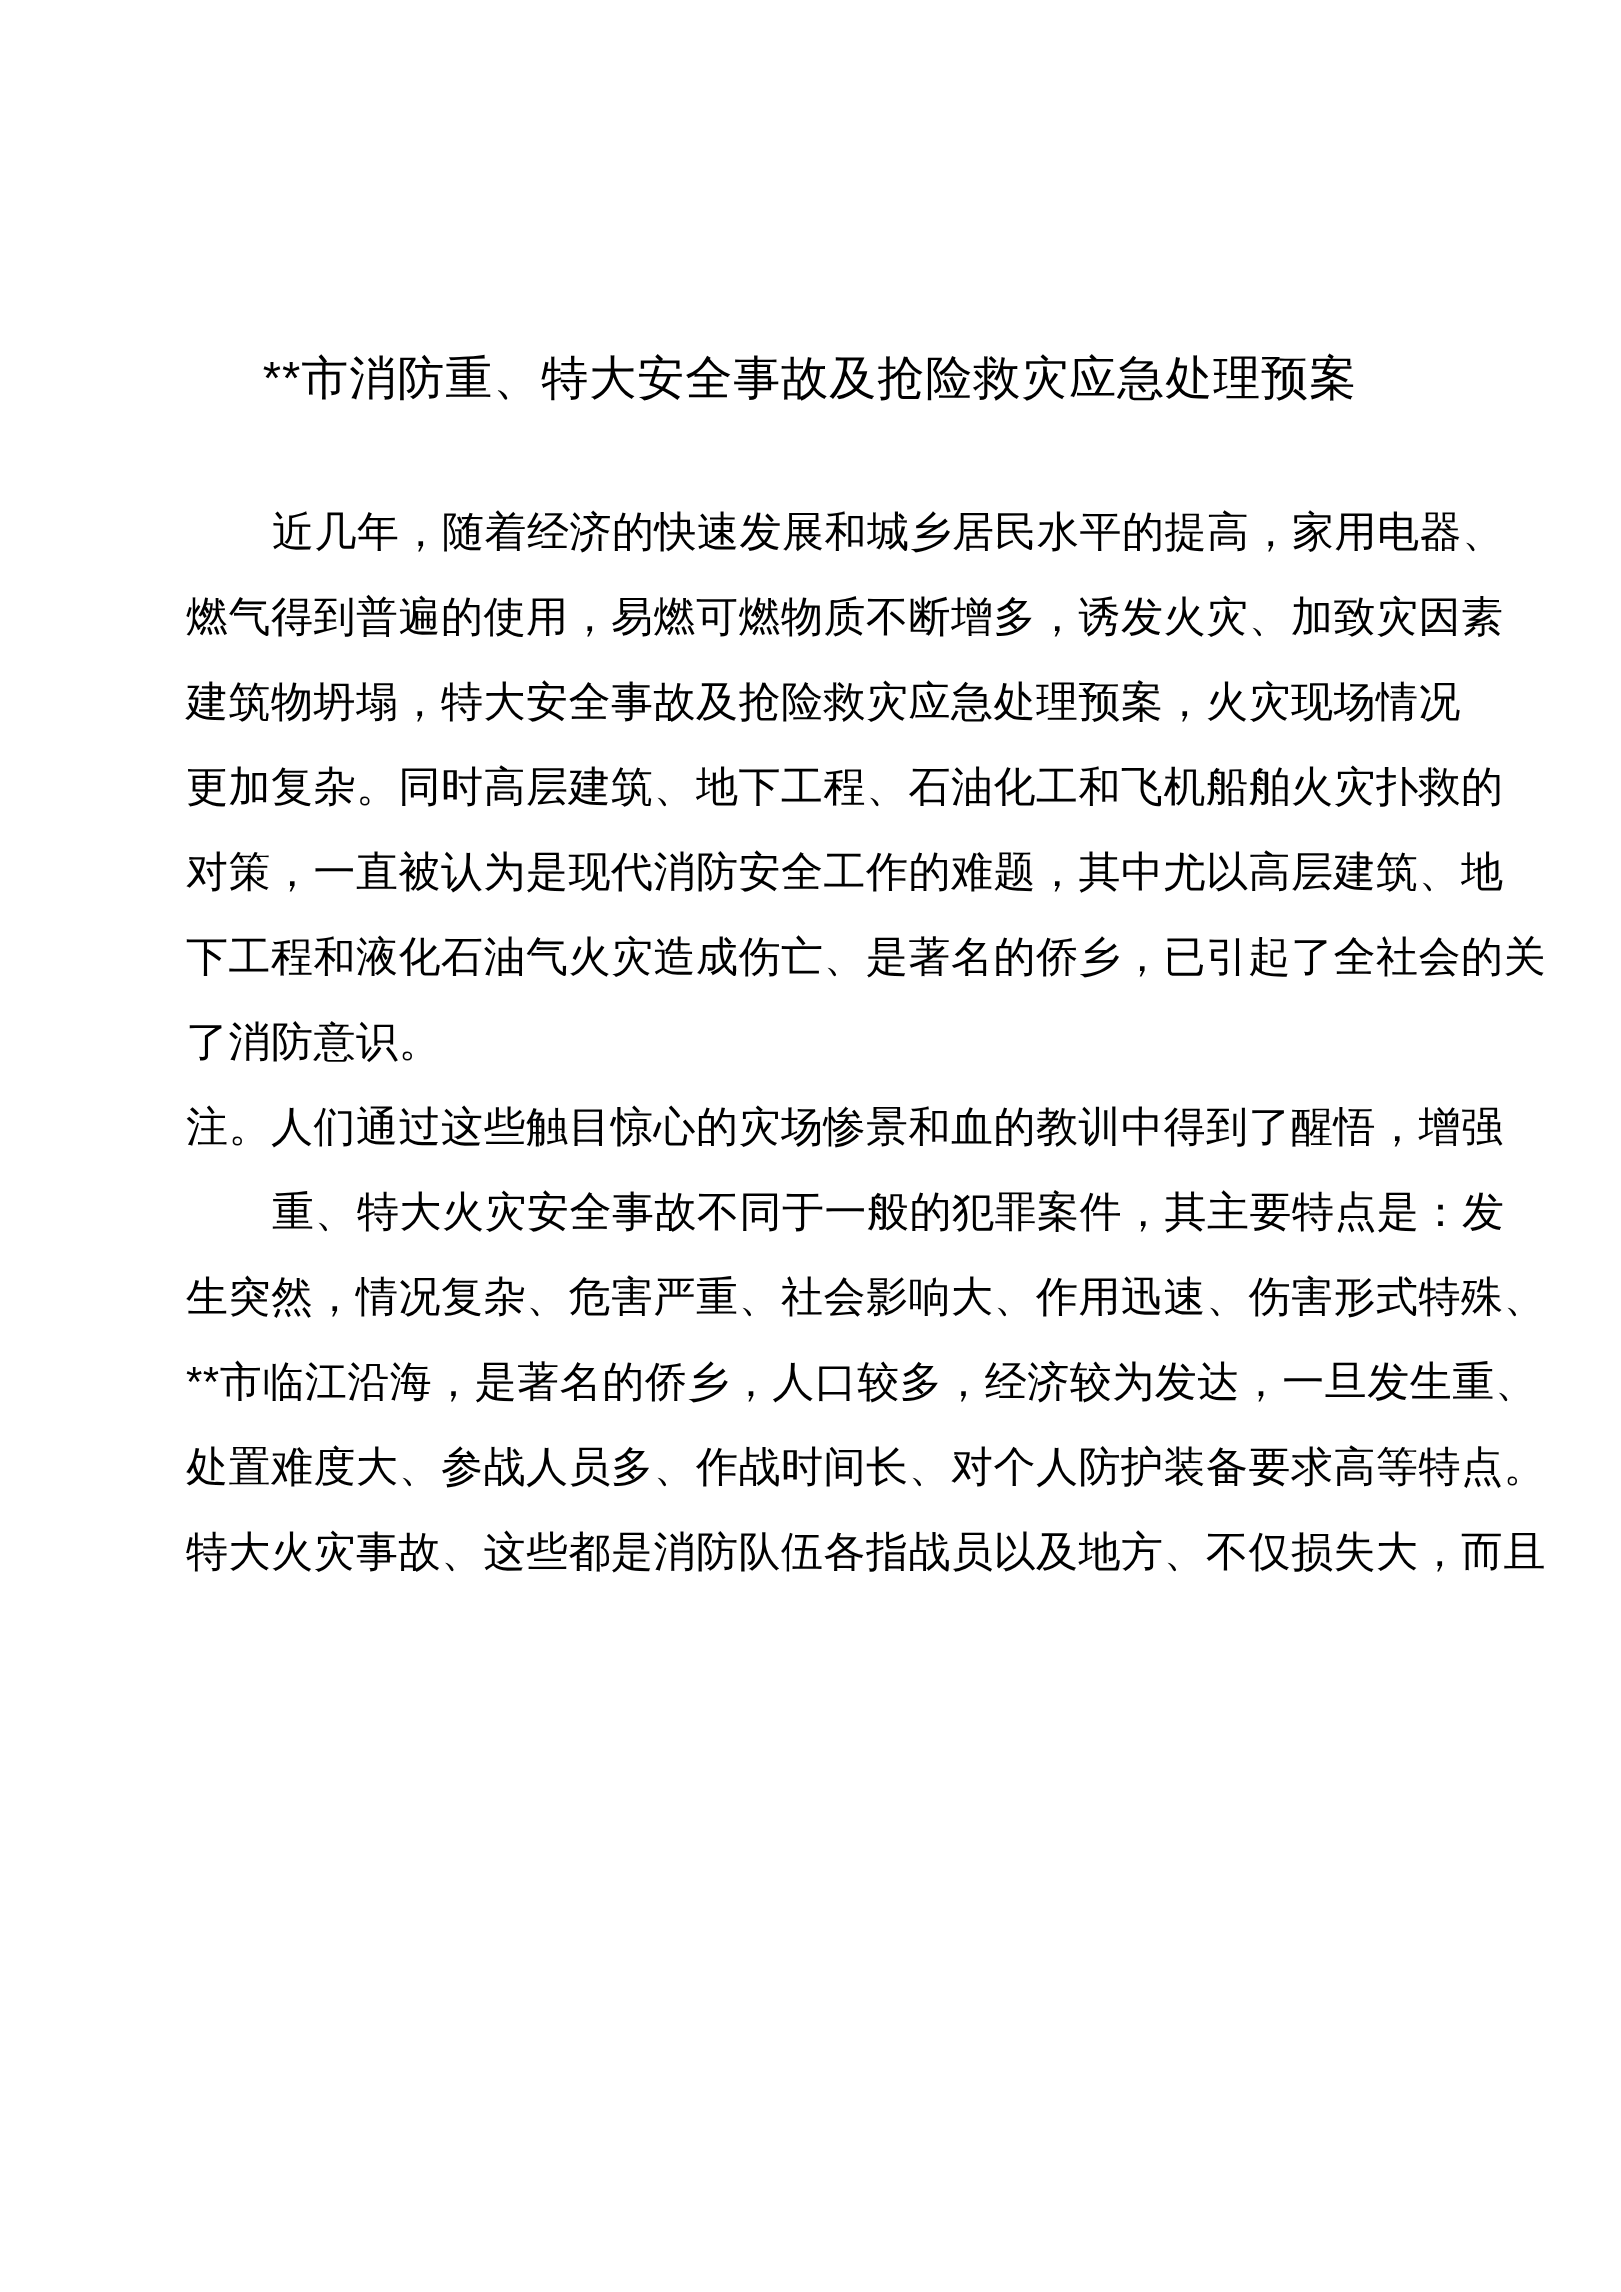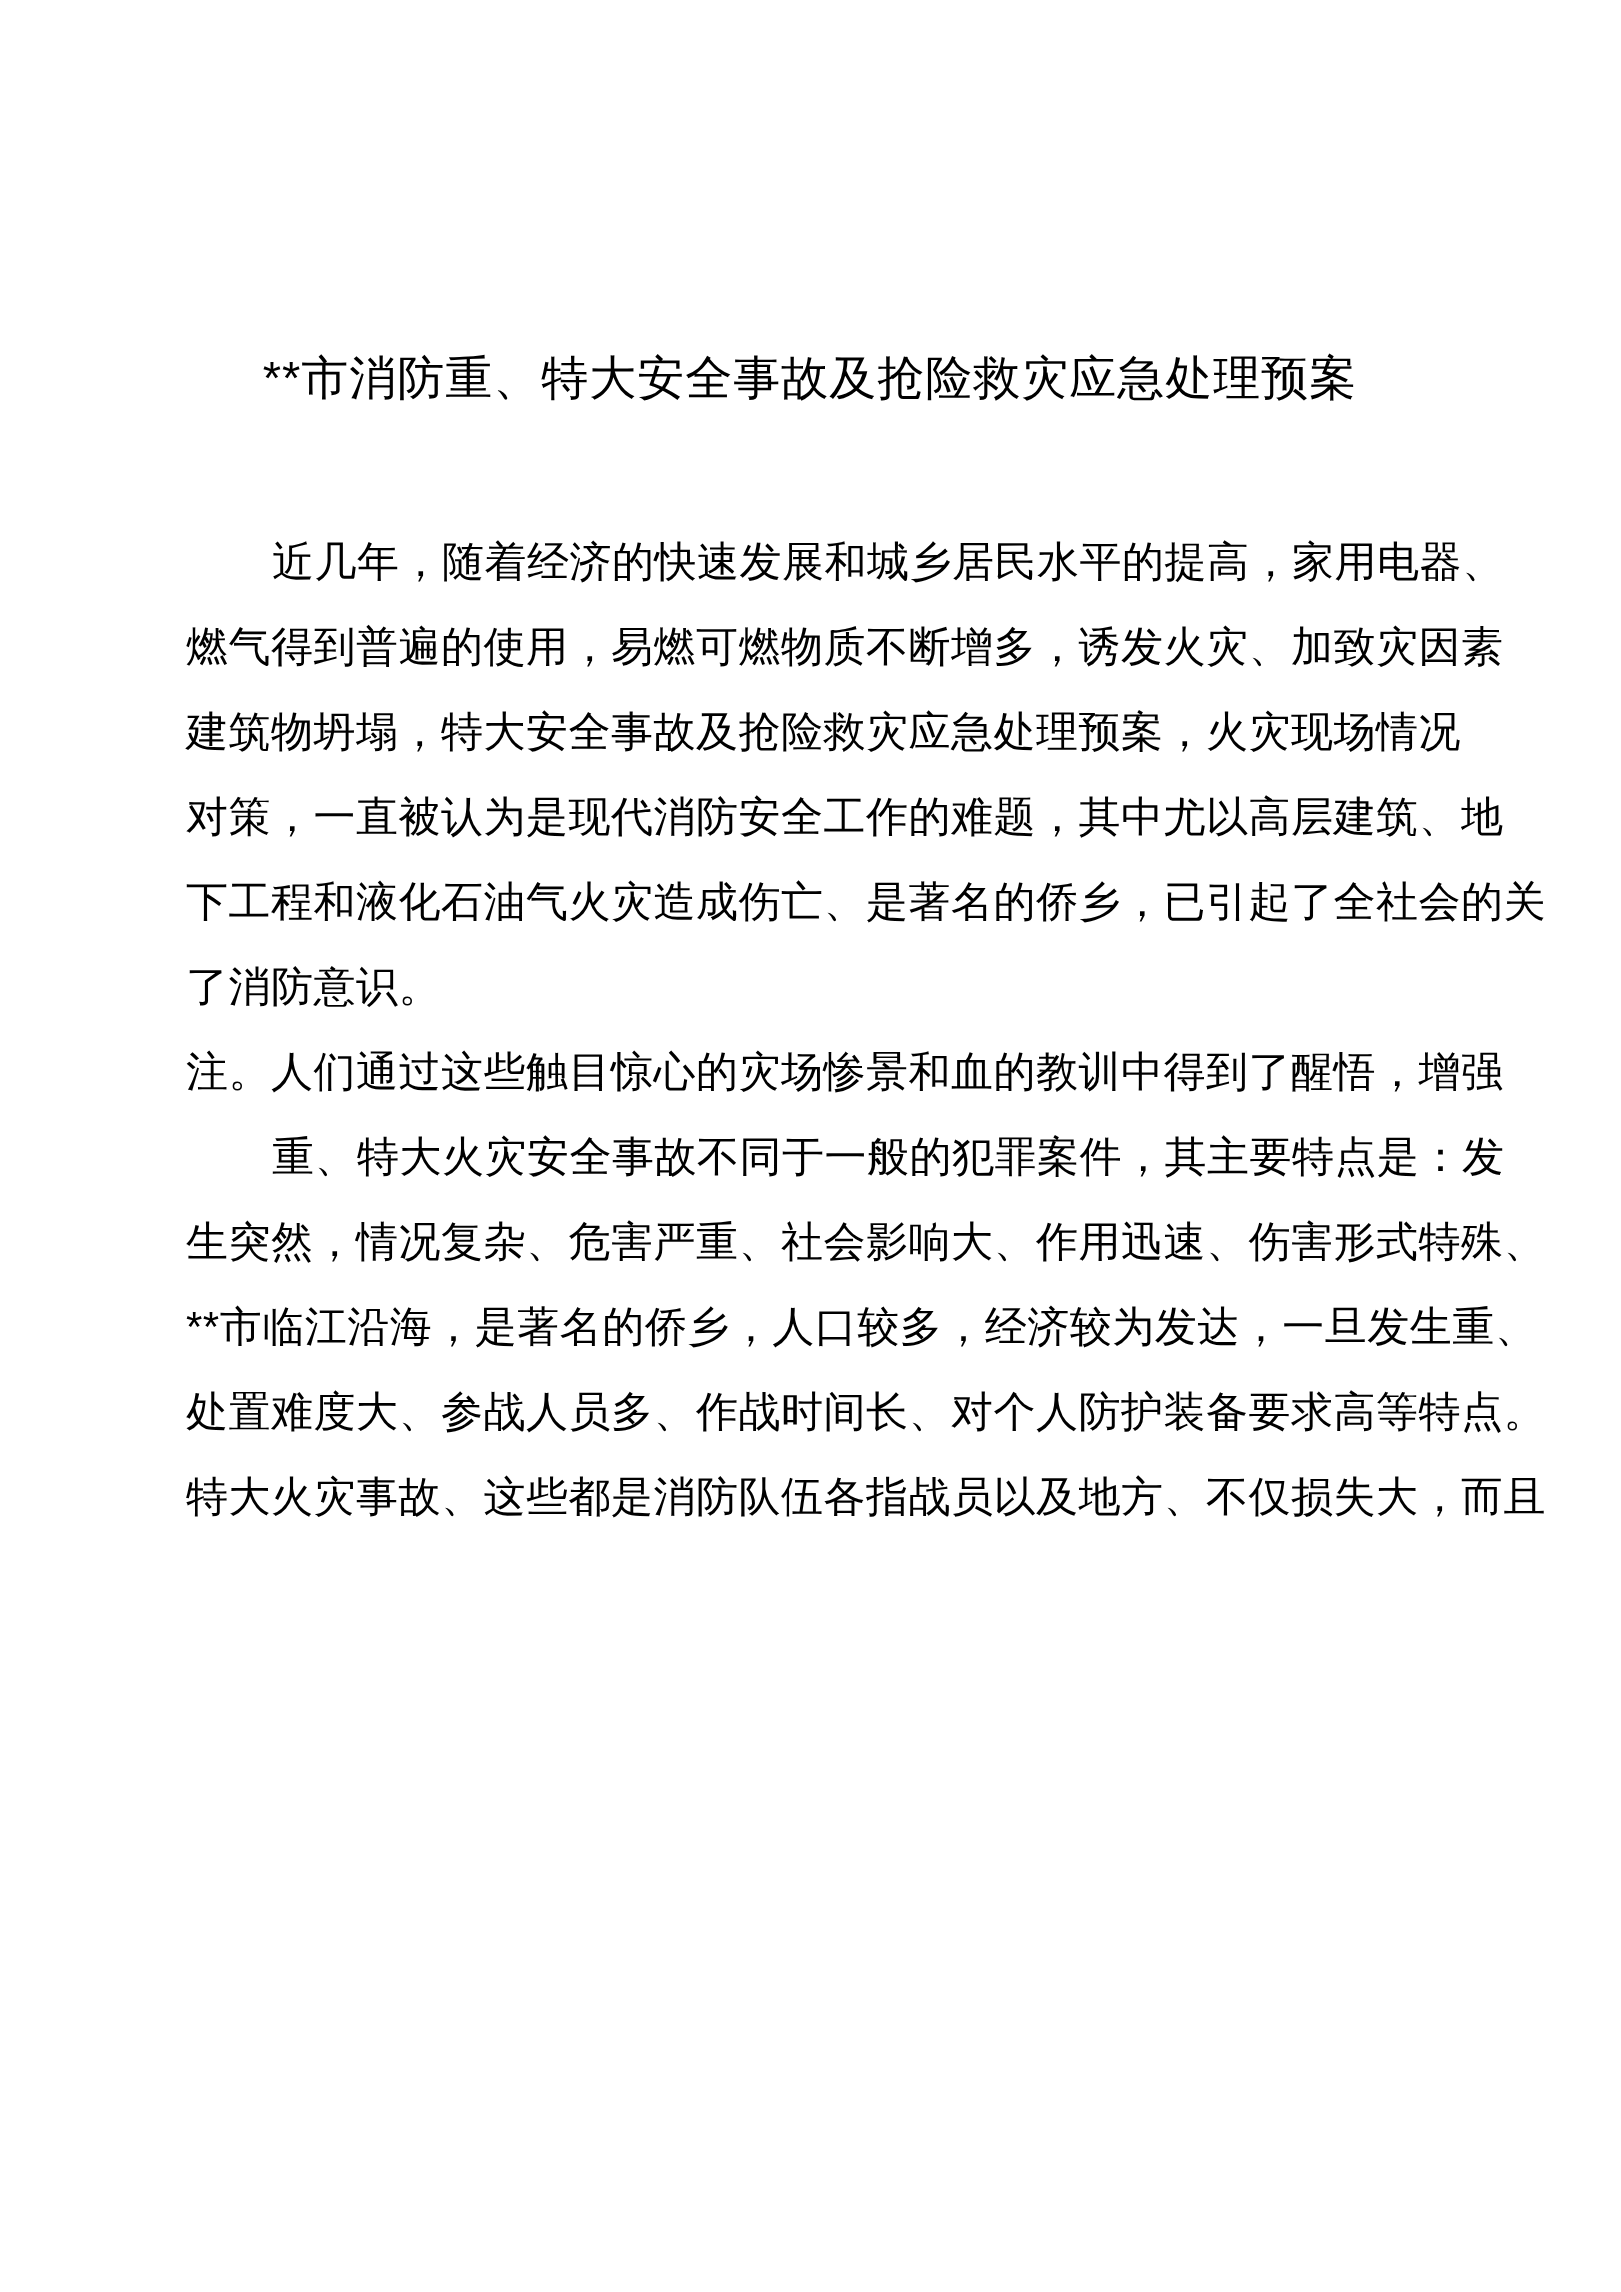--- a/index.html
+++ b/index.html
@@ -21,21 +21,21 @@
       width: 1274px;
       text-align: center;
       font-size: 47px;
       line-height: 61px;
       font-weight: normal;
       letter-spacing: 1px;
       white-space: nowrap;
     }
     .content {
       position: absolute;
-      top: 489px;
+      top: 459px;
       left: 186px;
       width: 1313px;
     }
     .line {
       height: 85px;
       line-height: 85px;
       font-size: 42px;
       letter-spacing: 0.5px;
       white-space: nowrap;
     }
@@ -47,20 +47,21 @@
 <div class="page">
 
   <h1 class="doc-title">**市消防重、特大安全事故及抢险救灾应急处理预案</h1>
 
   <div class="content">
 
     <div>
       <div class="line indent">近几年，随着经济的快速发展和城乡居民水平的提高，家用电器、</div>
       <div class="line">燃气得到普遍的使用，易燃可燃物质不断增多，诱发火灾、加致灾因素</div>
       <div class="line">建筑物坍塌，特大安全事故及抢险救灾应急处理预案，火灾现场情况</div>
+      <div class="line">更加复杂。同时高层建筑、地下工程、石油化工和飞机船舶火灾扑救的</div>
       <div class="line">对策，一直被认为是现代消防安全工作的难题，其中尤以高层建筑、地</div>
       <div class="line">下工程和液化石油气火灾造成伤亡、是著名的侨乡，已引起了全社会的关</div>
       <div class="line">了消防意识。</div>
       <div class="line">注。人们通过这些触目惊心的灾场惨景和血的教训中得到了醒悟，增强</div>
     </div>
 
 
     <div>
       <div class="line indent">重、特大火灾安全事故不同于一般的犯罪案件，其主要特点是：发</div>
       <div class="line">生突然，情况复杂、危害严重、社会影响大、作用迅速、伤害形式特殊、</div>

